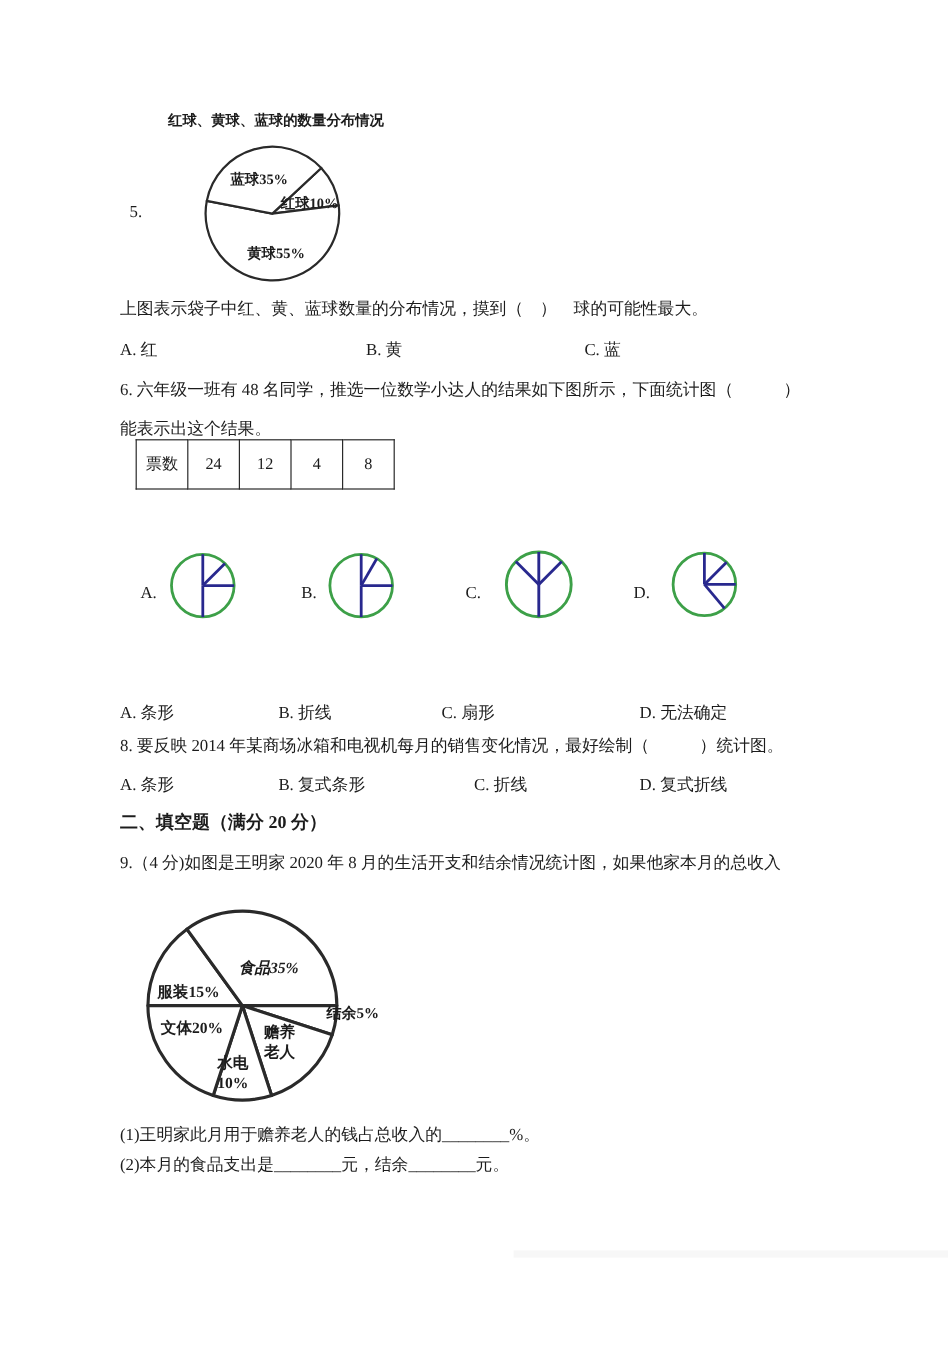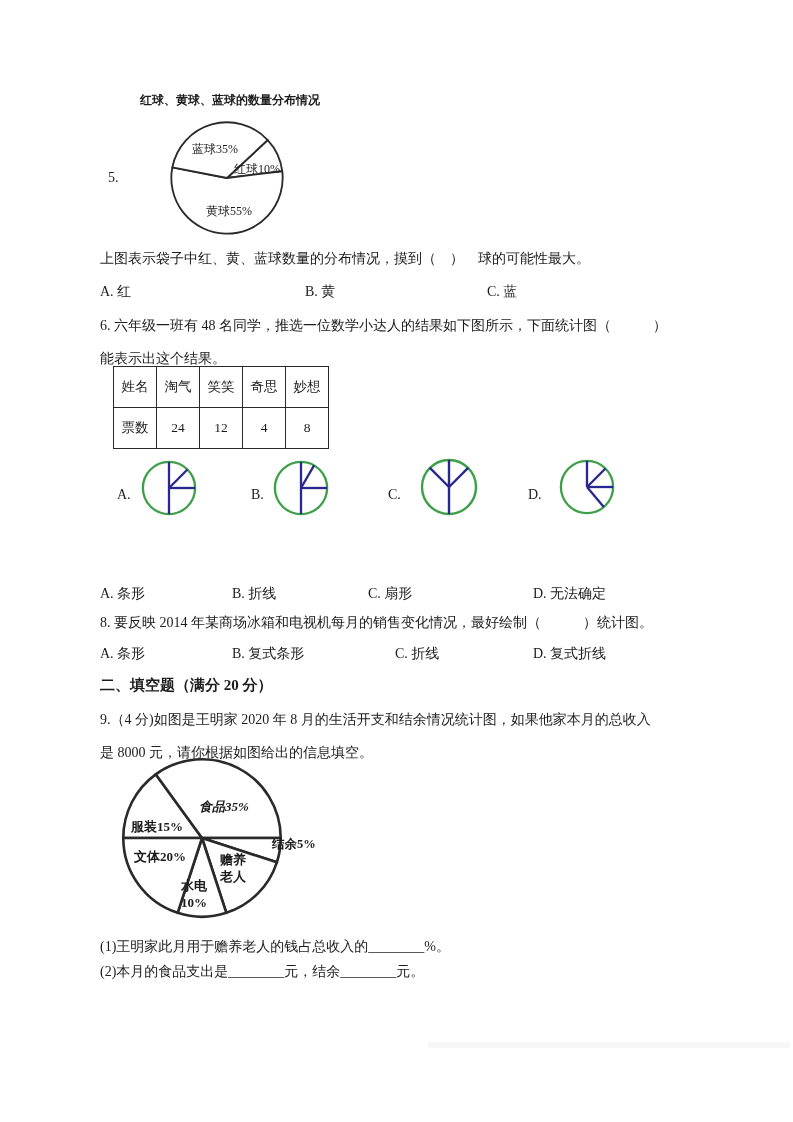--- a/index.html
+++ b/index.html
@@ -7,21 +7,21 @@
     position:relative;
     width:793px;height:1122px;
     background:#ffffff;
     font-family:"Liberation Serif","DejaVu Serif",serif;
     color:#1c1c1c;
     overflow:hidden;
   }
   .abs{position:absolute;white-space:nowrap;}
   .t{font-size:14px;line-height:20px;}
   .chart-title{font-size:12px;font-weight:600;}
-  .pie-label{font-size:12px;font-weight:400;line-height:15px;}
+  .pie-label{font-size:12px;font-weight:700;line-height:15px;}
   .pie2-label{font-size:13px;font-weight:600;line-height:17px;}
   .sec-title{font-size:15px;font-weight:bold;}
   .opt{font-size:14px;}
   .vote-table{border-collapse:collapse;table-layout:fixed;}
   .vote-table td{
     border:1.5px solid #2a2a2a;
     width:42px;height:40px;
     text-align:center;vertical-align:middle;
     font-size:13.5px;padding:0;
   }
@@ -54,27 +54,20 @@
 
   <div class="abs opt" style="left:100px;top:283px;">A. 红</div>
   <div class="abs opt" style="left:305px;top:283px;">B. 黄</div>
   <div class="abs opt" style="left:487px;top:283px;">C. 蓝</div>
 
   <div class="abs t" style="left:100px;top:316px;">6. 六年级一班有 48 名同学，推选一位数学小达人的结果如下图所示，下面统计图（　　　）</div>
   <div class="abs t" style="left:100px;top:349px;">能表示出这个结果。</div>
 
   <table class="vote-table abs" style="left:113px;top:366px;">
     <tbody>
-        <tr>
-      <td>姓名</td>
-      <td>淘气</td>
-      <td>笑笑</td>
-      <td>奇思</td>
-      <td>妙想</td>
-    </tr>
     <tr>
       <td>票数</td>
       <td>24</td>
       <td>12</td>
       <td>4</td>
       <td>8</td>
     </tr>
   </tbody>
     </table>
 
@@ -129,21 +122,20 @@
 
   <div class="abs t" style="left:100px;top:613px;">8. 要反映 2014 年某商场冰箱和电视机每月的销售变化情况，最好绘制（　　　）统计图。</div>
   <div class="abs opt" style="left:100px;top:645px;">A. 条形</div>
   <div class="abs opt" style="left:232px;top:645px;">B. 复式条形</div>
   <div class="abs opt" style="left:395px;top:645px;">C. 折线</div>
   <div class="abs opt" style="left:533px;top:645px;">D. 复式折线</div>
 
   <div class="abs sec-title" style="left:100px;top:676px;">二、填空题（满分 20 分）</div>
 
   <div class="abs t" style="left:100px;top:710px;">9.（4 分)如图是王明家 2020 年 8 月的生活开支和结余情况统计图，如果他家本月的总收入</div>
-  <div class="abs t" style="left:100px;top:743px;">是 8000 元，请你根据如图给出的信息填空。</div>
 
   <div class="abs pie-box" style="left:120px;top:756px;width:164px;height:164px;">
       <svg viewBox="0 0 100 100">
         <path d="M50 50 L2.00 50.00 A48 48 0 0 1 21.79 11.17 Z" fill="#ffffff" stroke="#2a2a2a" stroke-width="1.6" stroke-linejoin="round"></path>
         <path d="M50 50 L21.79 11.17 A48 48 0 0 1 98.00 50.00 Z" fill="#ffffff" stroke="#2a2a2a" stroke-width="1.6" stroke-linejoin="round"></path>
         <path d="M50 50 L98.00 50.00 A48 48 0 0 1 95.65 64.83 Z" fill="#ffffff" stroke="#2a2a2a" stroke-width="1.6" stroke-linejoin="round"></path>
         <path d="M50 50 L95.65 64.83 A48 48 0 0 1 64.83 95.65 Z" fill="#ffffff" stroke="#2a2a2a" stroke-width="1.6" stroke-linejoin="round"></path>
         <path d="M50 50 L64.83 95.65 A48 48 0 0 1 35.17 95.65 Z" fill="#ffffff" stroke="#2a2a2a" stroke-width="1.6" stroke-linejoin="round"></path>
         <path d="M50 50 L35.17 95.65 A48 48 0 0 1 2.00 50.00 Z" fill="#ffffff" stroke="#2a2a2a" stroke-width="1.6" stroke-linejoin="round"></path>
       </svg>

